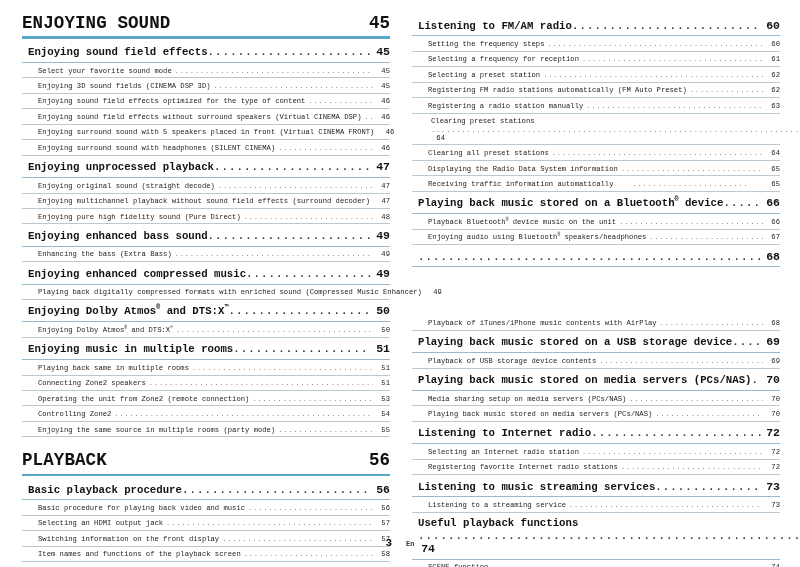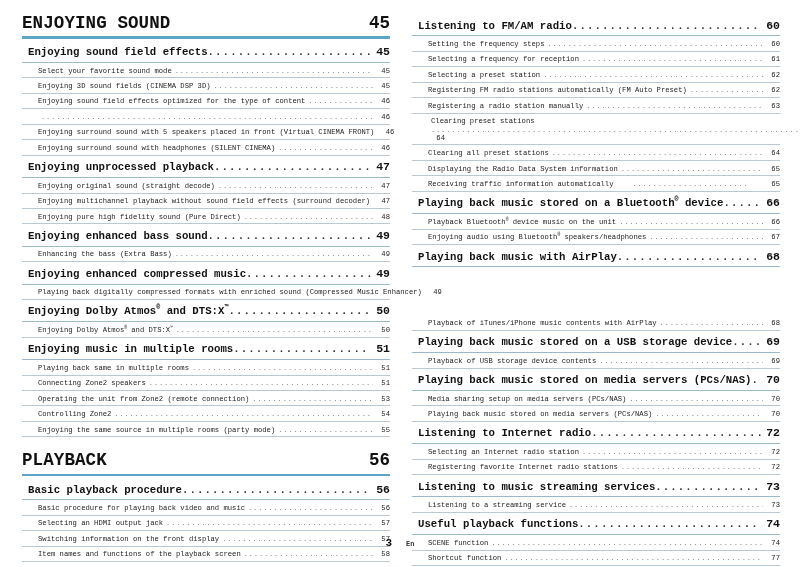--- a/index.html
+++ b/index.html
@@ -175,20 +175,21 @@
             <span class="entry-title">Enjoying 3D sound fields (CINEMA DSP 3D)</span>
             <span class="entry-leader">....................................................................................................................................................................................................................................................................</span>
             <span class="entry-page">45</span>
           </div>
           <div class="entry" style="border-bottom-color: rgb(185, 201, 212);">
             <span class="entry-title">Enjoying sound field effects optimized for the type of content</span>
             <span class="entry-leader">....................................................................................................................................................................................................................................................................</span>
             <span class="entry-page">46</span>
           </div>
           <div class="entry" style="border-bottom-color: rgb(185, 201, 212);">
+            <span class="entry-title">Enjoying sound field effects without surround speakers (Virtual CINEMA DSP)</span>
             <span class="entry-leader">....................................................................................................................................................................................................................................................................</span>
             <span class="entry-page">46</span>
           </div>
           <div class="entry" style="border-bottom-color: rgb(185, 201, 212);">
             <span class="entry-title">Enjoying surround sound with 5 speakers placed in front (Virtual CINEMA FRONT)</span>
             <span class="entry-leader">....................................................................................................................................................................................................................................................................</span>
             <span class="entry-page">46</span>
           </div>
           <div class="entry" style="border-bottom-color: rgb(185, 201, 212);">
             <span class="entry-title">Enjoying surround sound with headphones (SILENT CINEMA)</span>
@@ -375,21 +376,20 @@
             <span class="entry-title">Playback Bluetooth<sup class="mark">®</sup> device music on the unit</span>
             <span class="entry-leader">....................................................................................................................................................................................................................................................................</span>
             <span class="entry-page">66</span>
           </div>
           <div class="entry" style="border-bottom-color: rgb(185, 201, 212);">
             <span class="entry-title">Enjoying audio using Bluetooth<sup class="mark">®</sup> speakers/headphones</span>
             <span class="entry-leader">....................................................................................................................................................................................................................................................................</span>
             <span class="entry-page">67</span>
           </div>
           <div class="section-head" style="border-bottom-color: rgb(154, 184, 204);">
-            <span class="section-title">Playing back music with AirPlay</span>
             <span class="section-leader">....................................................................................................................................................................................................................................................................</span>
             <span class="section-page">68</span>
           </div>
           <div class="entry" style="border-bottom-color: rgb(185, 201, 212); margin-top: 48px;">
             <span class="entry-title">Playback of iTunes/iPhone music contents with AirPlay</span>
             <span class="entry-leader">....................................................................................................................................................................................................................................................................</span>
             <span class="entry-page">68</span>
           </div>
           <div class="section-head" style="border-bottom-color: rgb(154, 184, 204);">
             <span class="section-title">Playing back music stored on a USB storage device</span>
@@ -434,21 +434,21 @@
           <div class="section-head" style="border-bottom-color: rgb(154, 184, 204);">
             <span class="section-title">Listening to music streaming services</span>
             <span class="section-leader">....................................................................................................................................................................................................................................................................</span>
             <span class="section-page">73</span>
           </div>
           <div class="entry" style="border-bottom-color: rgb(185, 201, 212);">
             <span class="entry-title">Listening to a streaming service</span>
             <span class="entry-leader">....................................................................................................................................................................................................................................................................</span>
             <span class="entry-page">73</span>
           </div>
-          <div class="section-head" style="border-bottom-color: rgb(154, 184, 204);">
+          <div class="section-head" style="border-bottom-color: rgb(154, 184, 204); flex-direction: column;">
             <span class="section-title">Useful playback functions</span>
             <span class="section-leader">....................................................................................................................................................................................................................................................................</span>
             <span class="section-page">74</span>
           </div>
           <div class="entry" style="border-bottom-color: rgb(185, 201, 212);">
             <span class="entry-title">SCENE function</span>
             <span class="entry-leader">....................................................................................................................................................................................................................................................................</span>
             <span class="entry-page">74</span>
           </div>
           <div class="entry" style="border-bottom-color: rgb(185, 201, 212);">

